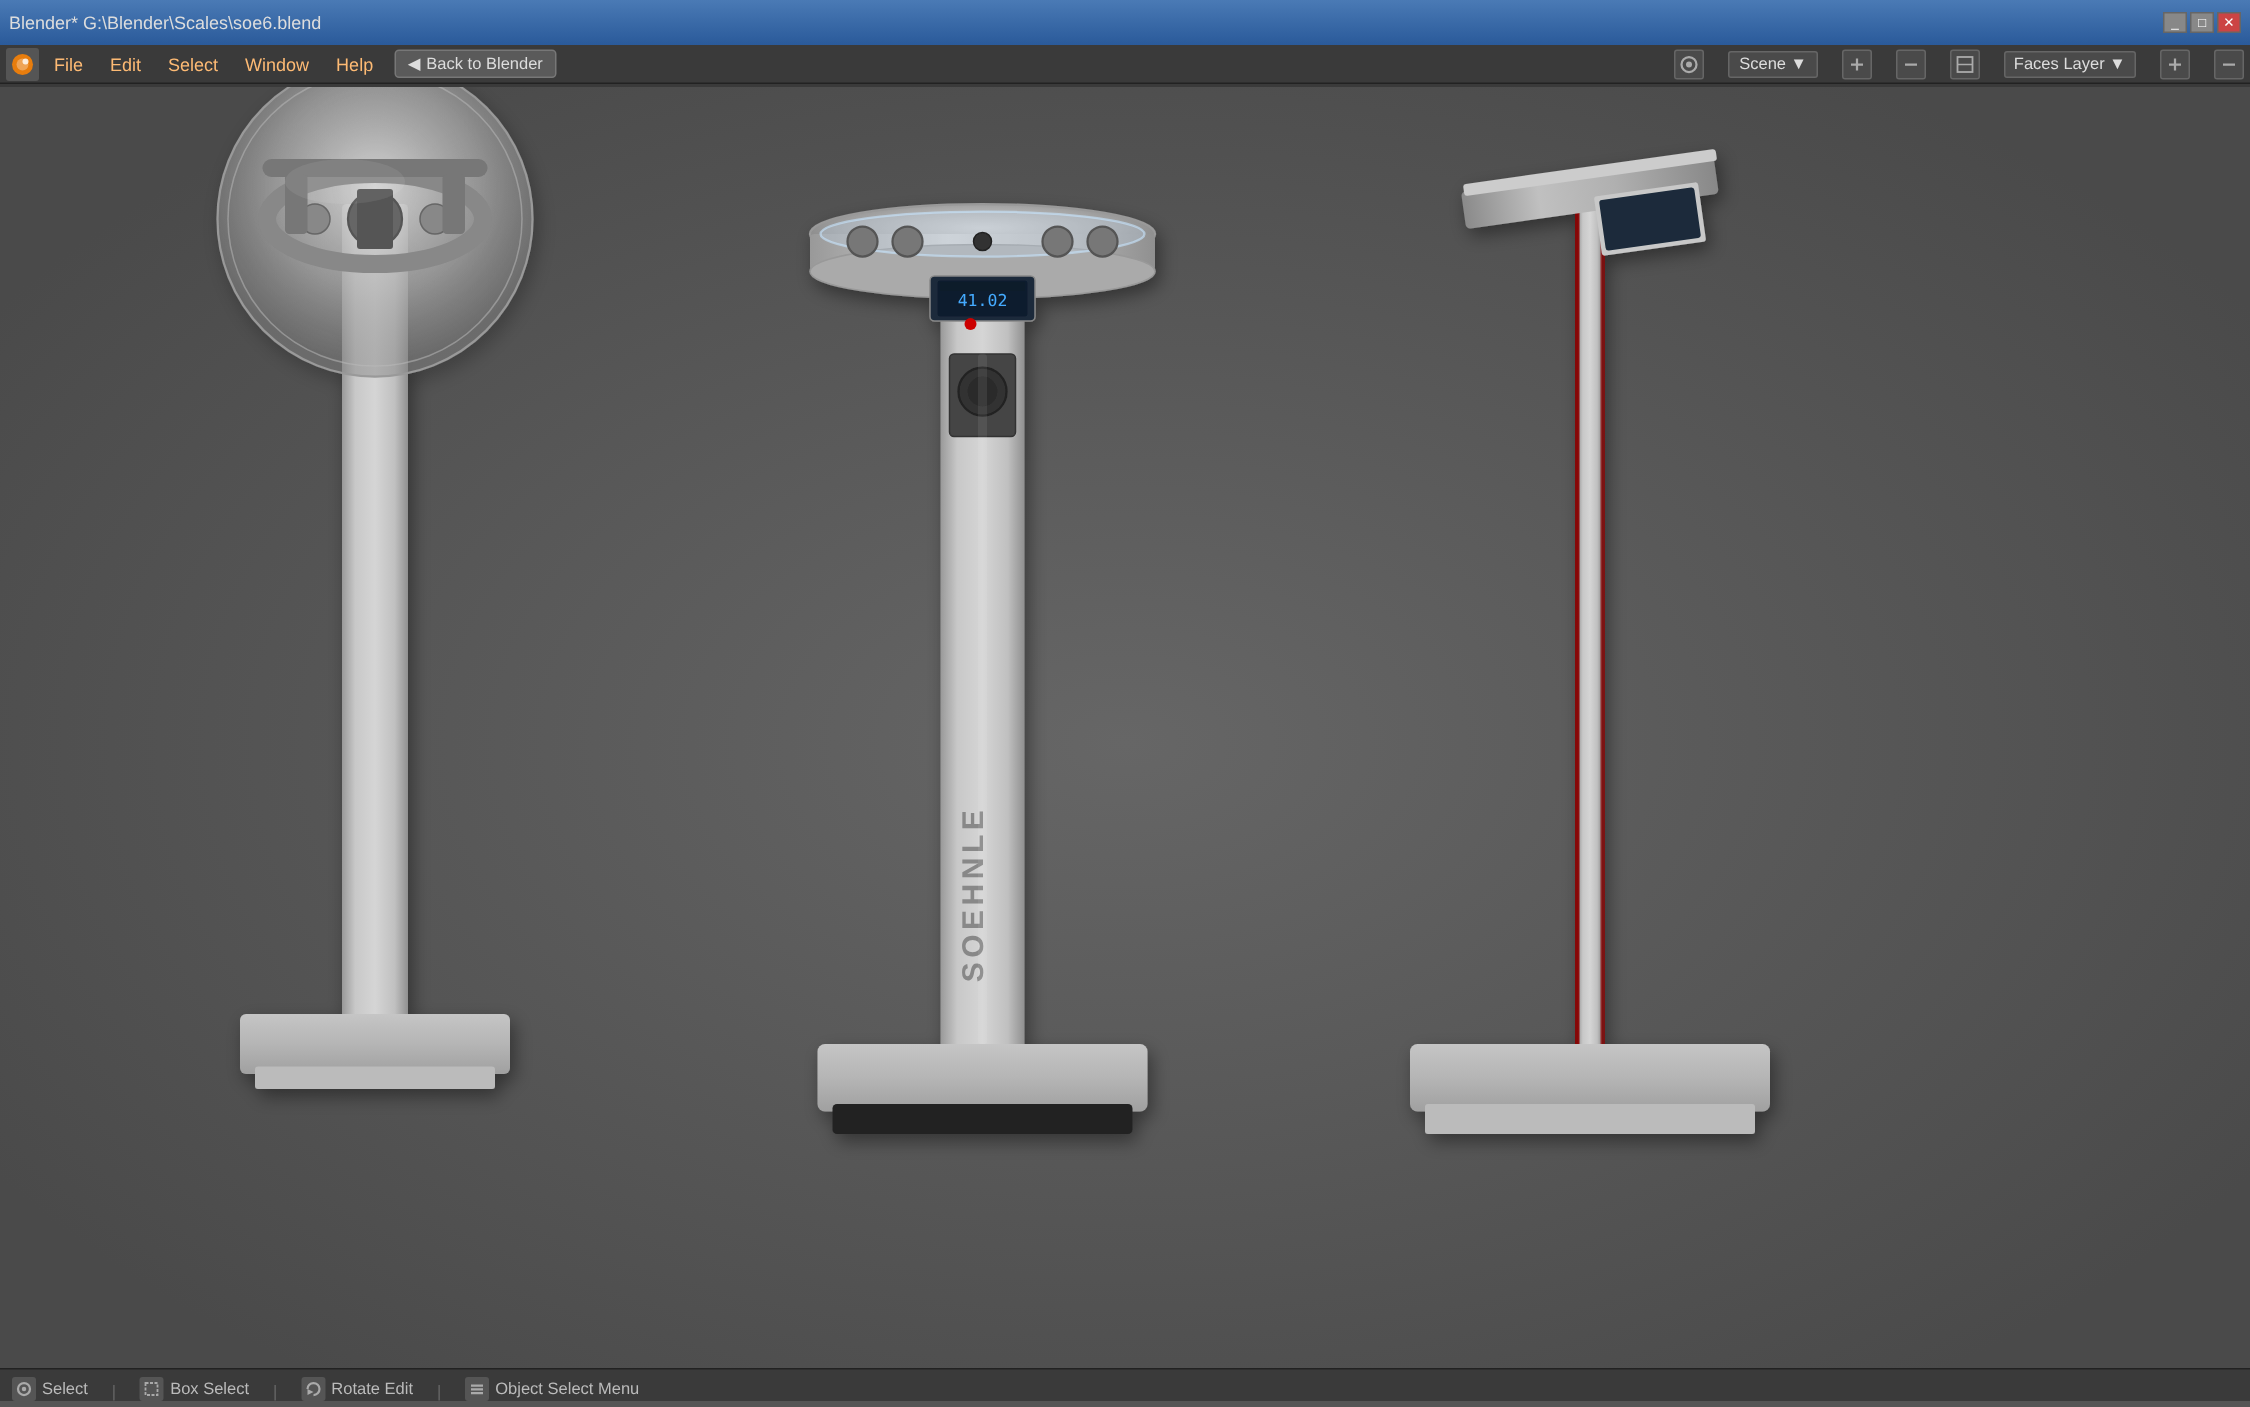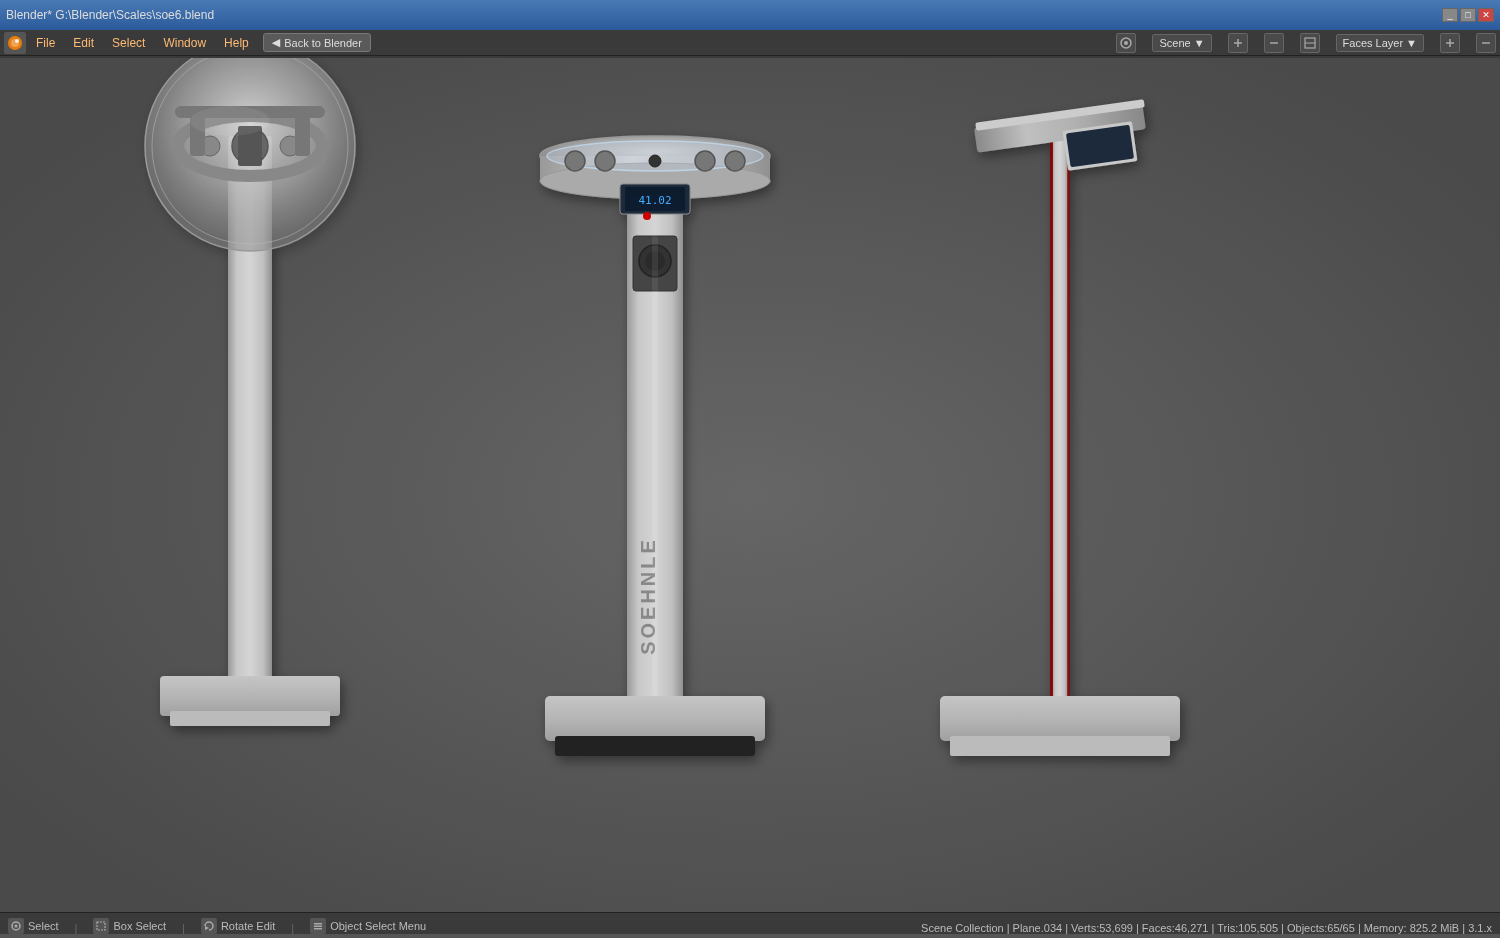--- a/index.html
+++ b/index.html
@@ -430,15 +430,14 @@
     <div class="status-item">
       <div class="status-icon">
         <svg width="12" height="12" viewBox="0 0 12 12">
           <rect x="2" y="3" width="8" height="1.5" fill="#aaa"></rect>
           <rect x="2" y="5.5" width="8" height="1.5" fill="#aaa"></rect>
           <rect x="2" y="8" width="8" height="1.5" fill="#aaa"></rect>
         </svg>
       </div>
       <span>Object Select Menu</span>
     </div>
-    <div id="stats-right">Scene Collection | Plane.034 | Verts:53,699 | Faces:46,271 | Tris:105,505 | Objects:65/65 | Memory: 825.2 MiB | 3.1.x</div>
   </div>
 </div>
 
 </body></html>

